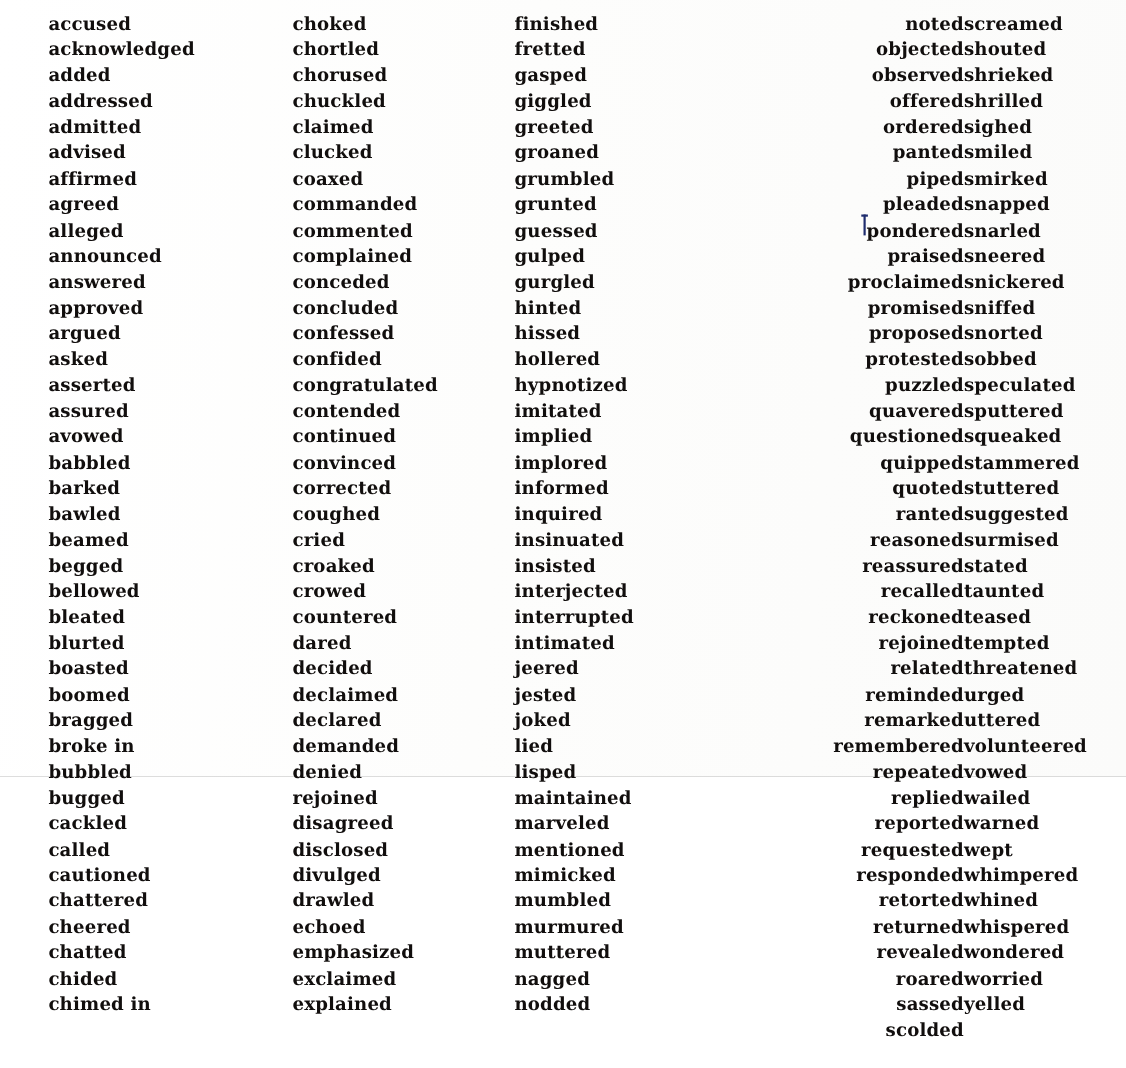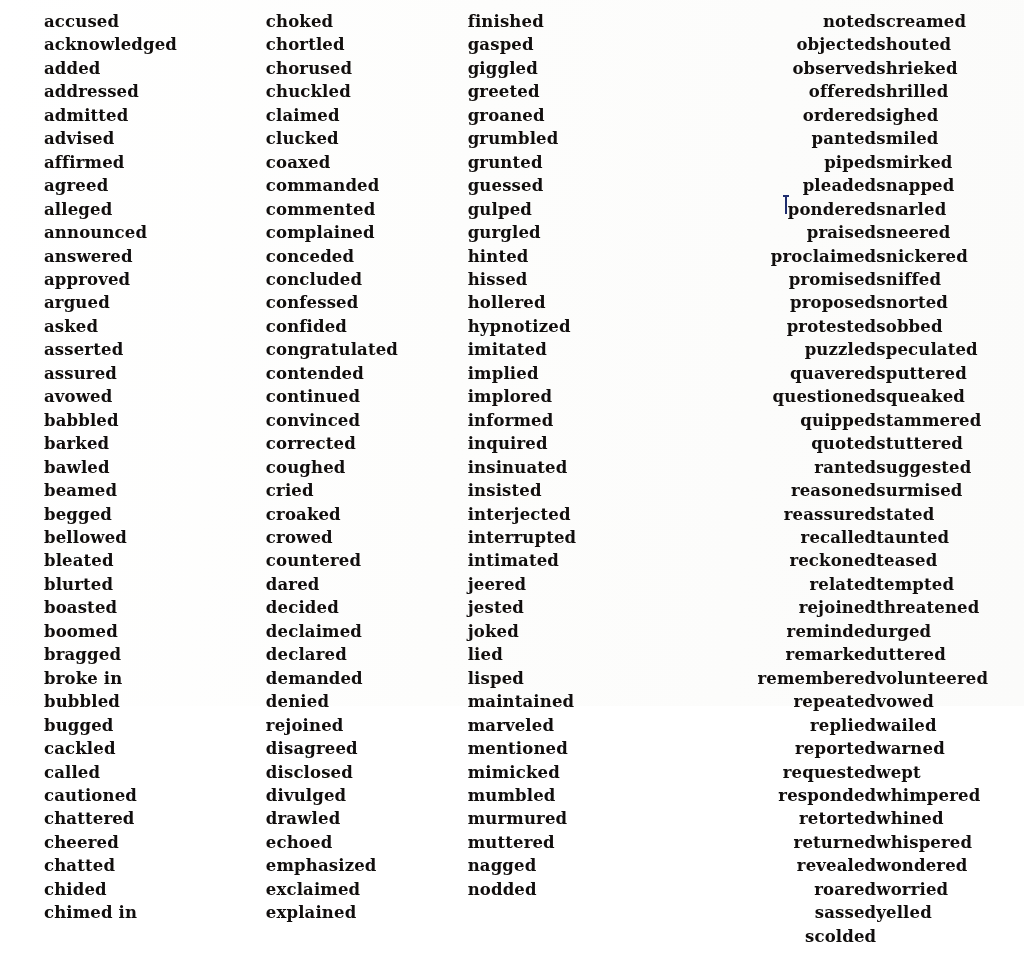--- a/index.html
+++ b/index.html
@@ -171,20 +171,21 @@
         <div class="word"><span>disclosed</span></div>
         <div class="word"><span>divulged</span></div>
         <div class="word"><span>drawled</span></div>
         <div class="word"><span>echoed</span></div>
         <div class="word"><span>emphasized</span></div>
         <div class="word"><span>exclaimed</span></div>
         <div class="word"><span>explained</span></div>
       </div>
     <div class="word-column c3">
         <div class="word"><span>finished</span></div>
+        <div class="word"><span>fretted</span></div>
         <div class="word"><span>gasped</span></div>
         <div class="word"><span>giggled</span></div>
         <div class="word"><span>greeted</span></div>
         <div class="word"><span>groaned</span></div>
         <div class="word"><span>grumbled</span></div>
         <div class="word"><span>grunted</span></div>
         <div class="word"><span>guessed</span></div>
         <div class="word"><span>gulped</span></div>
         <div class="word"><span>gurgled</span></div>
         <div class="word"><span>hinted</span></div>
@@ -234,22 +235,22 @@
         <div class="word"><span>puzzled</span></div>
         <div class="word"><span>quavered</span></div>
         <div class="word"><span>questioned</span></div>
         <div class="word"><span>quipped</span></div>
         <div class="word"><span>quoted</span></div>
         <div class="word"><span>ranted</span></div>
         <div class="word"><span>reasoned</span></div>
         <div class="word"><span>reassured</span></div>
         <div class="word"><span>recalled</span></div>
         <div class="word"><span>reckoned</span></div>
+        <div class="word"><span>rejoined</span></div>
         <div class="word"><span>related</span></div>
-        <div class="word"><span>rejoined</span></div>
         <div class="word"><span>reminded</span></div>
         <div class="word"><span>remarked</span></div>
         <div class="word"><span>remembered</span></div>
         <div class="word"><span>repeated</span></div>
         <div class="word"><span>replied</span></div>
         <div class="word"><span>reported</span></div>
         <div class="word"><span>requested</span></div>
         <div class="word"><span>responded</span></div>
         <div class="word"><span>retorted</span></div>
         <div class="word"><span>returned</span></div>

